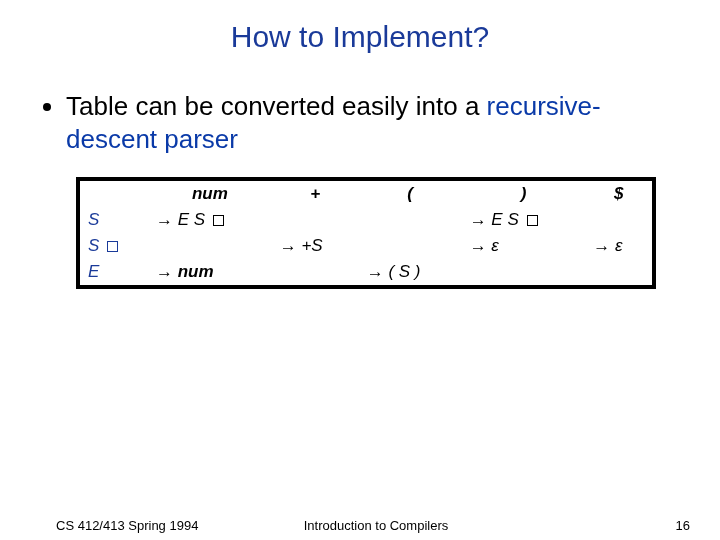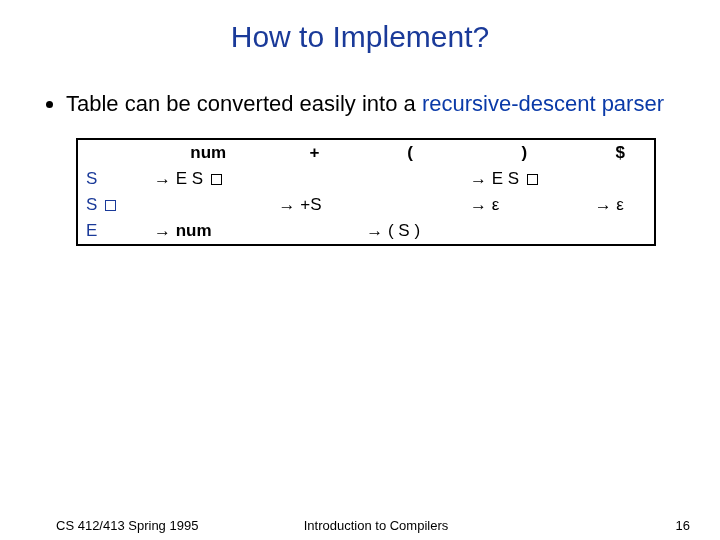--- a/index.html
+++ b/index.html
@@ -26,30 +26,31 @@
     font-weight: normal;
   }
   .body {
     padding: 0 46px;
   }
   ul.bullets {
     margin: 36px 0 0 0;
     padding-left: 20px;
   }
   ul.bullets li {
-    font-size: 22px;
+    font-size: 26px;
     line-height: 1.28;
     margin-bottom: 8px;
   }
   .accent { color: #0a3aa8; }
   .table-wrap {
     margin: 20px 0 30px 30px;
     width: 580px;
-    border: 2px solid #000000;
+    border: 4px solid #000000;
     box-sizing: border-box;
+    font-style: italic;
   }
   table.parse {
     border-collapse: collapse;
     width: 100%;
     font-family: Verdana, Geneva, sans-serif;
   }
   table.parse th, table.parse td {
     padding: 1px 8px;
     font-size: 17px;
     text-align: left;
@@ -154,18 +155,18 @@
           <td></td>
         </tr>
       </tbody>
         </table>
     </div>
 
 
   </div>
 
   <div class="footer">
-    <div class="left">CS 412/413  Spring 1995</div>
+    <div class="left">CS 412/413  Spring 1994</div>
     <div class="center">Introduction to Compilers</div>
     <div class="right">16</div>
   </div>
 
 </div>
 
 </body></html>

